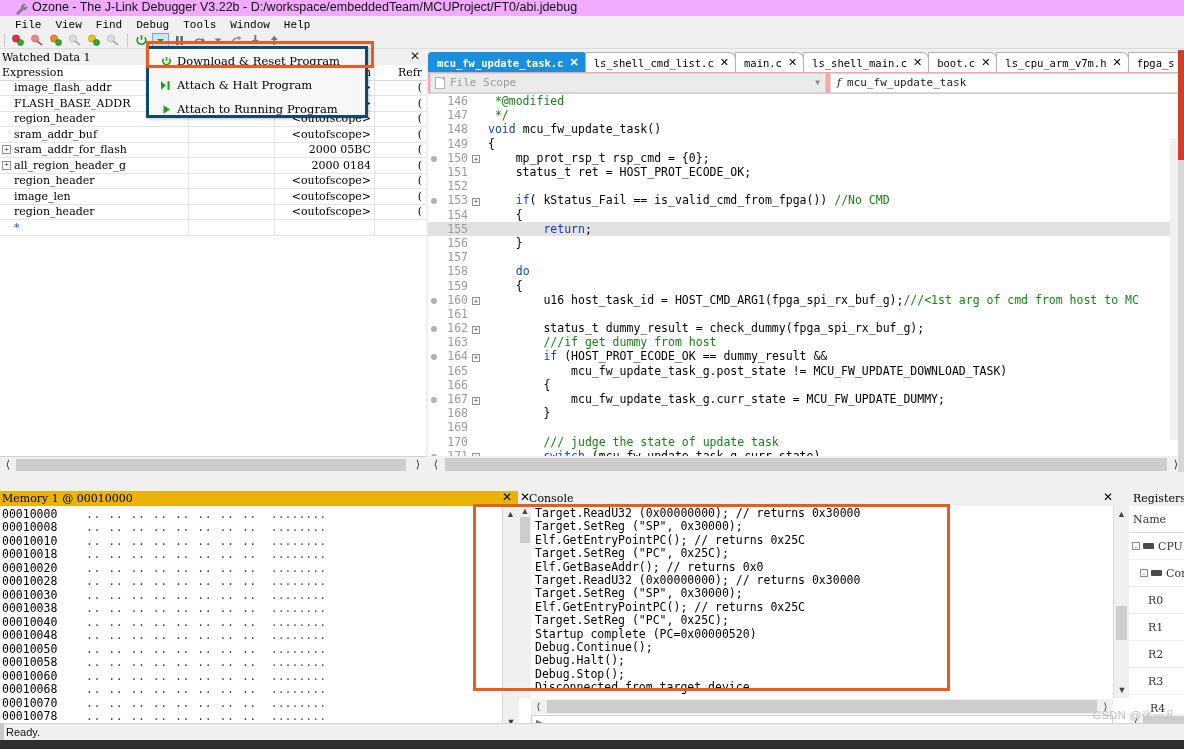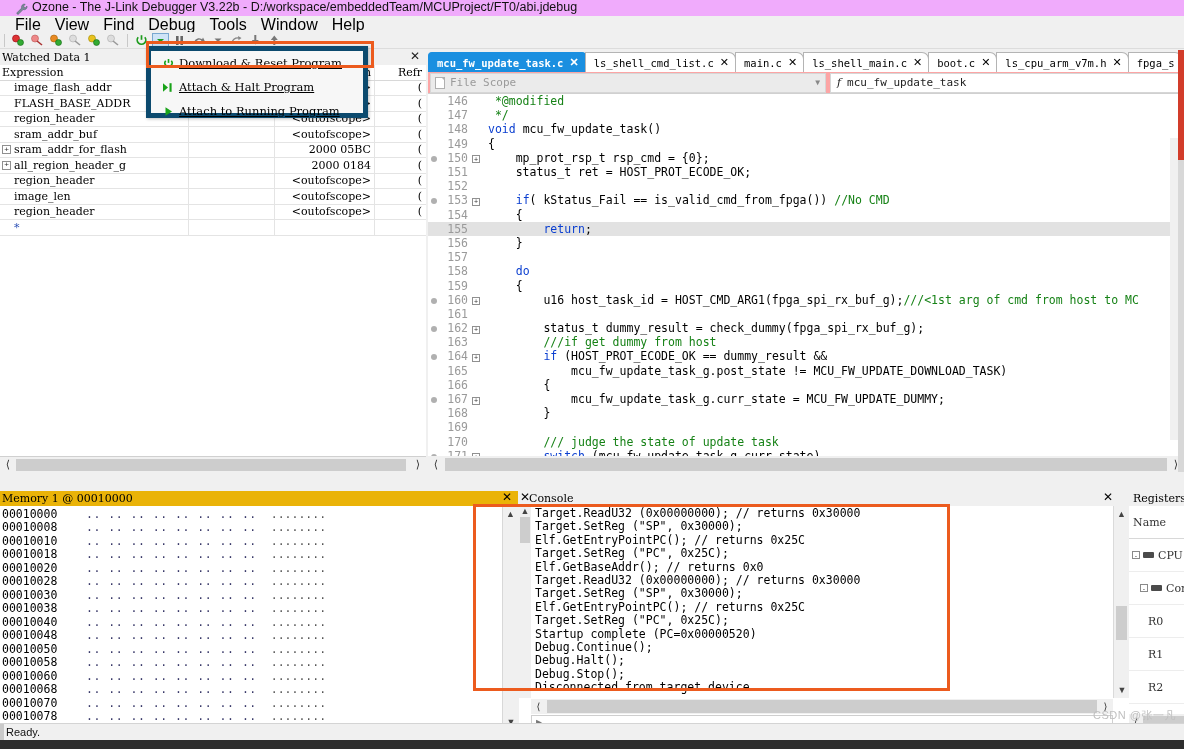--- a/index.html
+++ b/index.html
@@ -35,22 +35,22 @@
     font-size: 12.5px;
     color: #111;
     white-space: nowrap;
     position: relative; top: -1px;
   }
 
   
   .menubar {
     position: absolute; left: 0; top: 17px; width: 1184px; height: 15px;
     display: flex; align-items: center;
-    font-family: Liberation Sans, sans-serif;
-    font-size: 16px;
+    font-family: Liberation Mono, monospace;
+    font-size: 11px;
     padding-left: 8px;
   }
   .menubar .mi { padding: 0 7px; cursor: default; color: #000; }
 
   
   .toolbar {
     position: absolute; left: 0; top: 32px; width: 1184px; height: 17px;
     background: #f0f0f0;
     display: flex; align-items: center;
     border-bottom: 1px solid #dcdcdc;
@@ -130,24 +130,23 @@
   .hscroll .arrow {
     width: 16px; height: 15px; display:flex; align-items:center; justify-content:center;
     font-size: 11px; color: #333; font-family: "Liberation Sans", sans-serif;
   }
   .hscroll .track { flex: 1; height: 14px; background: #f0f0f0; position: relative;}
   .hscroll .thumb { position:absolute; left:0; top:1px; height: 12px; background: #cdcdcd; }
 
   
   #ctxmenu {
     position: absolute; left: 146px; top: 46px; width: 222px; height: 72px;
-    background: #f7f7f7; border: 5px solid #0c4a6e;
+    background: #f7f7f7; border: 3px solid #0c4a6e;
     box-shadow: 1px 1px 3px rgba(0,0,0,.25);
     z-index: 50;
-    text-decoration: underline;
   }
   .ctx-item {
     height: 24px; display: flex; align-items: center;
     font-family: "DejaVu Serif", serif; font-size: 11.5px;
     padding-left: 6px;
   }
   .ctx-ic { width: 22px; display:flex; align-items:center; justify-content:center; flex:0 0 auto;}
   
   .hl-rect {
     position: absolute; border: 3px solid #ec5b1e; z-index: 60; pointer-events:none;
@@ -312,21 +311,21 @@
   #registers {
     left: 1129px; top: 491px; width: 55px; height: 239px;
     border: none; background: #fff;
   }
   #registers .reg-head {
     height: 15px; background: #f0f0f0;
     font-family: "DejaVu Serif", serif; font-size: 11px;
     display:flex; align-items:center; padding-left: 4px;
   }
   .regrow {
-    height: 33px; display:flex; align-items:center;
+    height: 27px; display:flex; align-items:center;
     font-family:"DejaVu Serif", serif; font-size: 11px;
     border-bottom: 1px solid #ededed;
     white-space: nowrap; overflow: hidden;
     color:#333;
   }
   .reg-exp {
     width: 8px; height: 8px; border: 1px solid #8a8a8a; background:#fff;
     display:inline-flex; align-items:center; justify-content:center;
     font-size: 7px; line-height: 7px; margin-right: 3px; flex:0 0 auto;
     font-family:"Liberation Sans",sans-serif;

